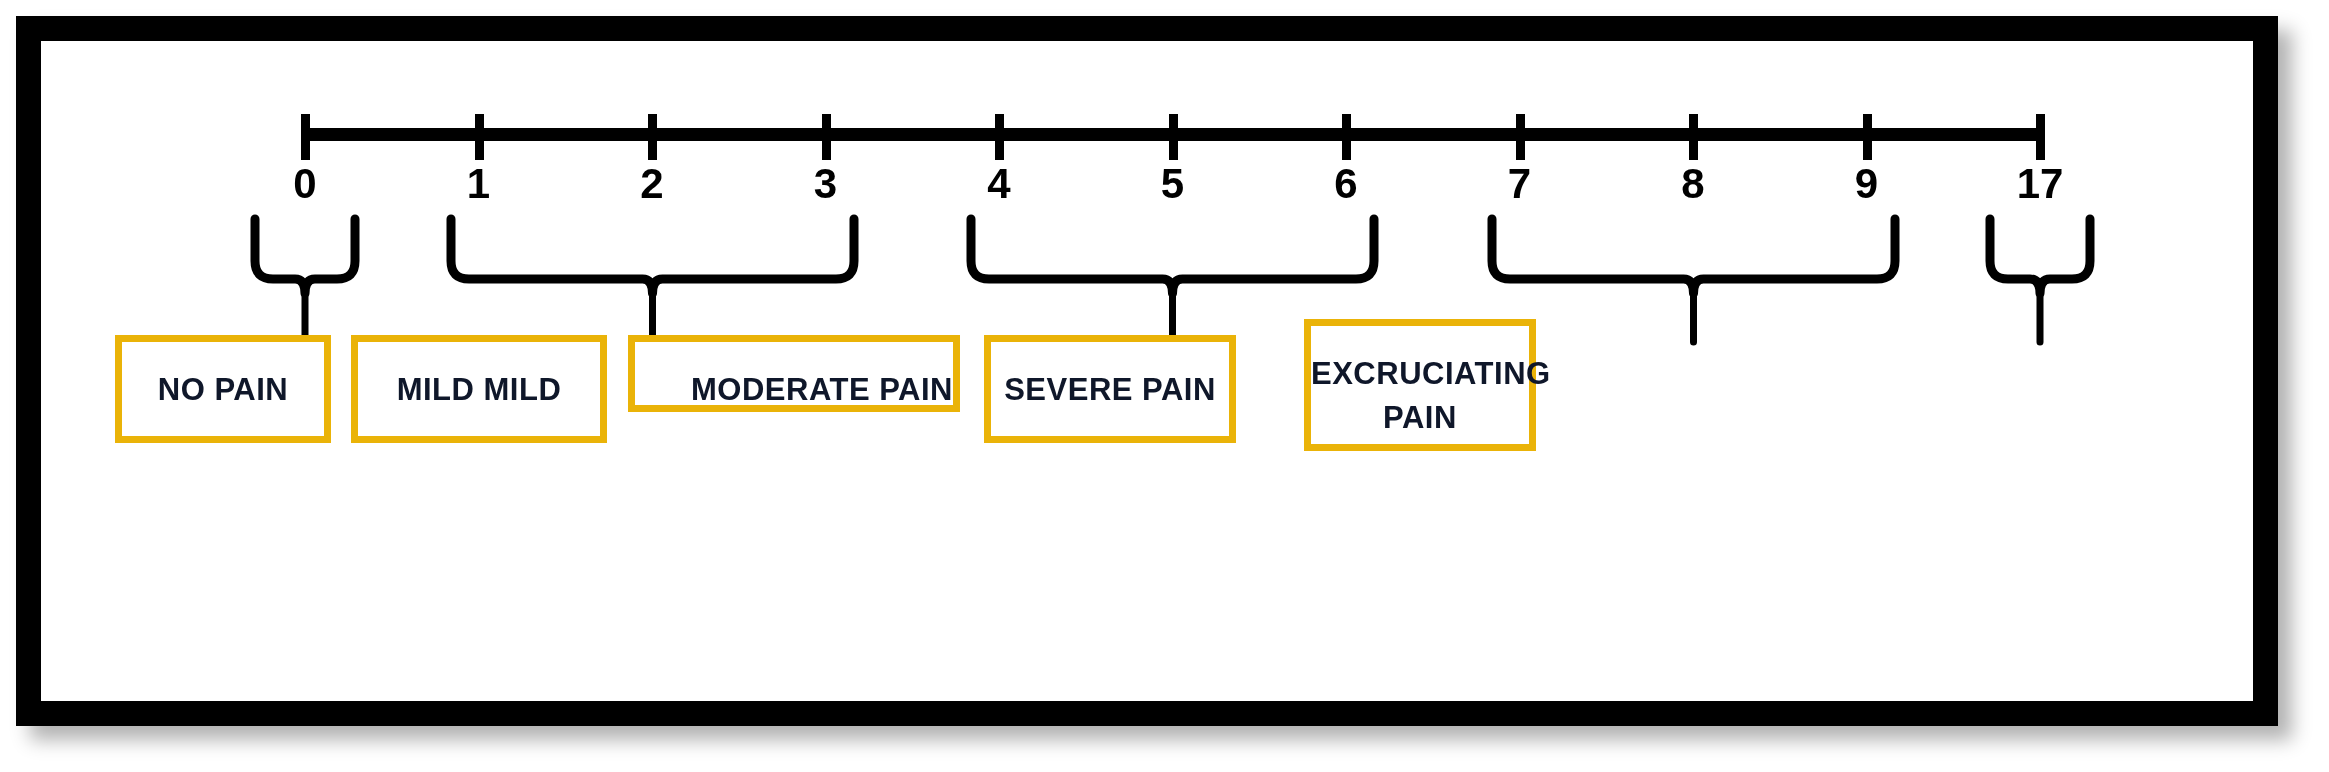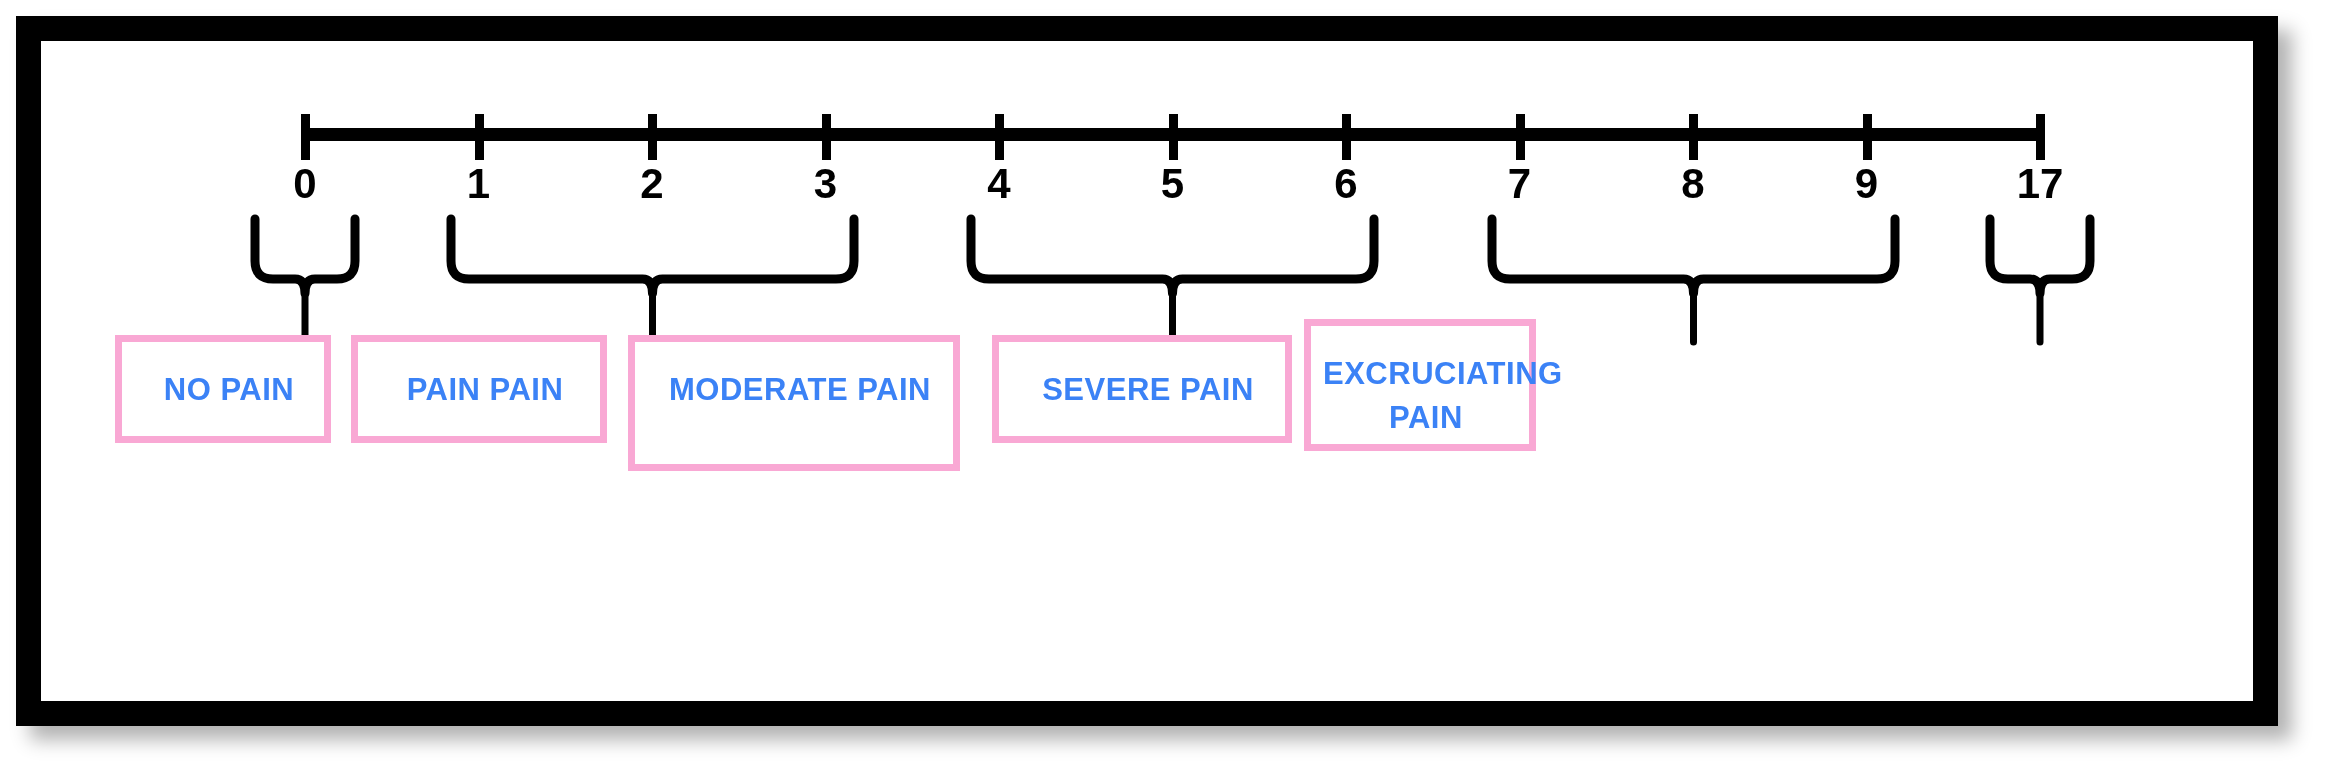--- a/index.html
+++ b/index.html
@@ -65,31 +65,30 @@
     position:absolute;
     top:176px;
     height:118px;
   }
   .brace svg{ display:block; overflow:visible; }
 
   
   .label-box{
     position:absolute;
     box-sizing:border-box;
-    border:7px solid #f9a8d4;
+    border:7px solid #eab308;
     background:#ffffff;
-    color:#3b82f6;
+    color:#0f172a;
     font-size:31px;
     font-weight:700;
     letter-spacing:0.5px;
     text-align:center;
     font-family:"Liberation Sans",sans-serif;
     padding-top:26px;
     line-height:1.42;
-    padding-left:12px;
   }
 </style>
 </head>
 <body>
 
 <div id="page">
   <div id="frame">
     <div id="canvas">
 
       <div id="ruler-bar"></div>
@@ -147,21 +146,21 @@
           </div>
           <div class="brace" style="left: 1940px;">
             <svg width="118" height="127">
               <path d="M 9 2 L 9 44 Q 9 62 27 62 L 49.1 62 Q 59 62 59 76.4 Q 59 62 68.9 62 L 91 62 Q 109 62 109 44 L 109 2" fill="none" stroke="#000000" stroke-width="9" stroke-linecap="round" stroke-linejoin="round"></path>
               <line x1="59" y1="70" x2="59" y2="125" stroke="#000000" stroke-width="7" stroke-linecap="round"></line>
             </svg>
           </div>
         </div>
       <div id="boxes-layer">
           <div class="label-box" style="left: 74px; width: 216px; height: 108px; top: 294px;">NO PAIN</div>
-          <div class="label-box" style="left: 310px; width: 256px; height: 108px; top: 294px;">PAIN PAIN</div>
-          <div class="label-box" style="left: 587px; width: 332px; height: 136px; top: 294px;">MODERATE PAIN</div>
-          <div class="label-box" style="left: 943px; width: 300px; height: 108px; top: 294px; margin-left: 8px;">SEVERE PAIN</div>
+          <div class="label-box" style="left: 310px; width: 256px; height: 108px; top: 294px;">MILD MILD</div>
+          <div class="label-box" style="left: 587px; width: 332px; height: 77px; top: 294px; text-align: right;">MODERATE PAIN</div>
+          <div class="label-box" style="left: 943px; width: 252px; height: 108px; top: 294px;">SEVERE PAIN</div>
           <div class="label-box" style="left: 1263px; width: 232px; height: 132px; top: 278px;">EXCRUCIATING PAIN</div>
         </div>
 
     </div>
   </div>
 </div>
 
 </body></html>

